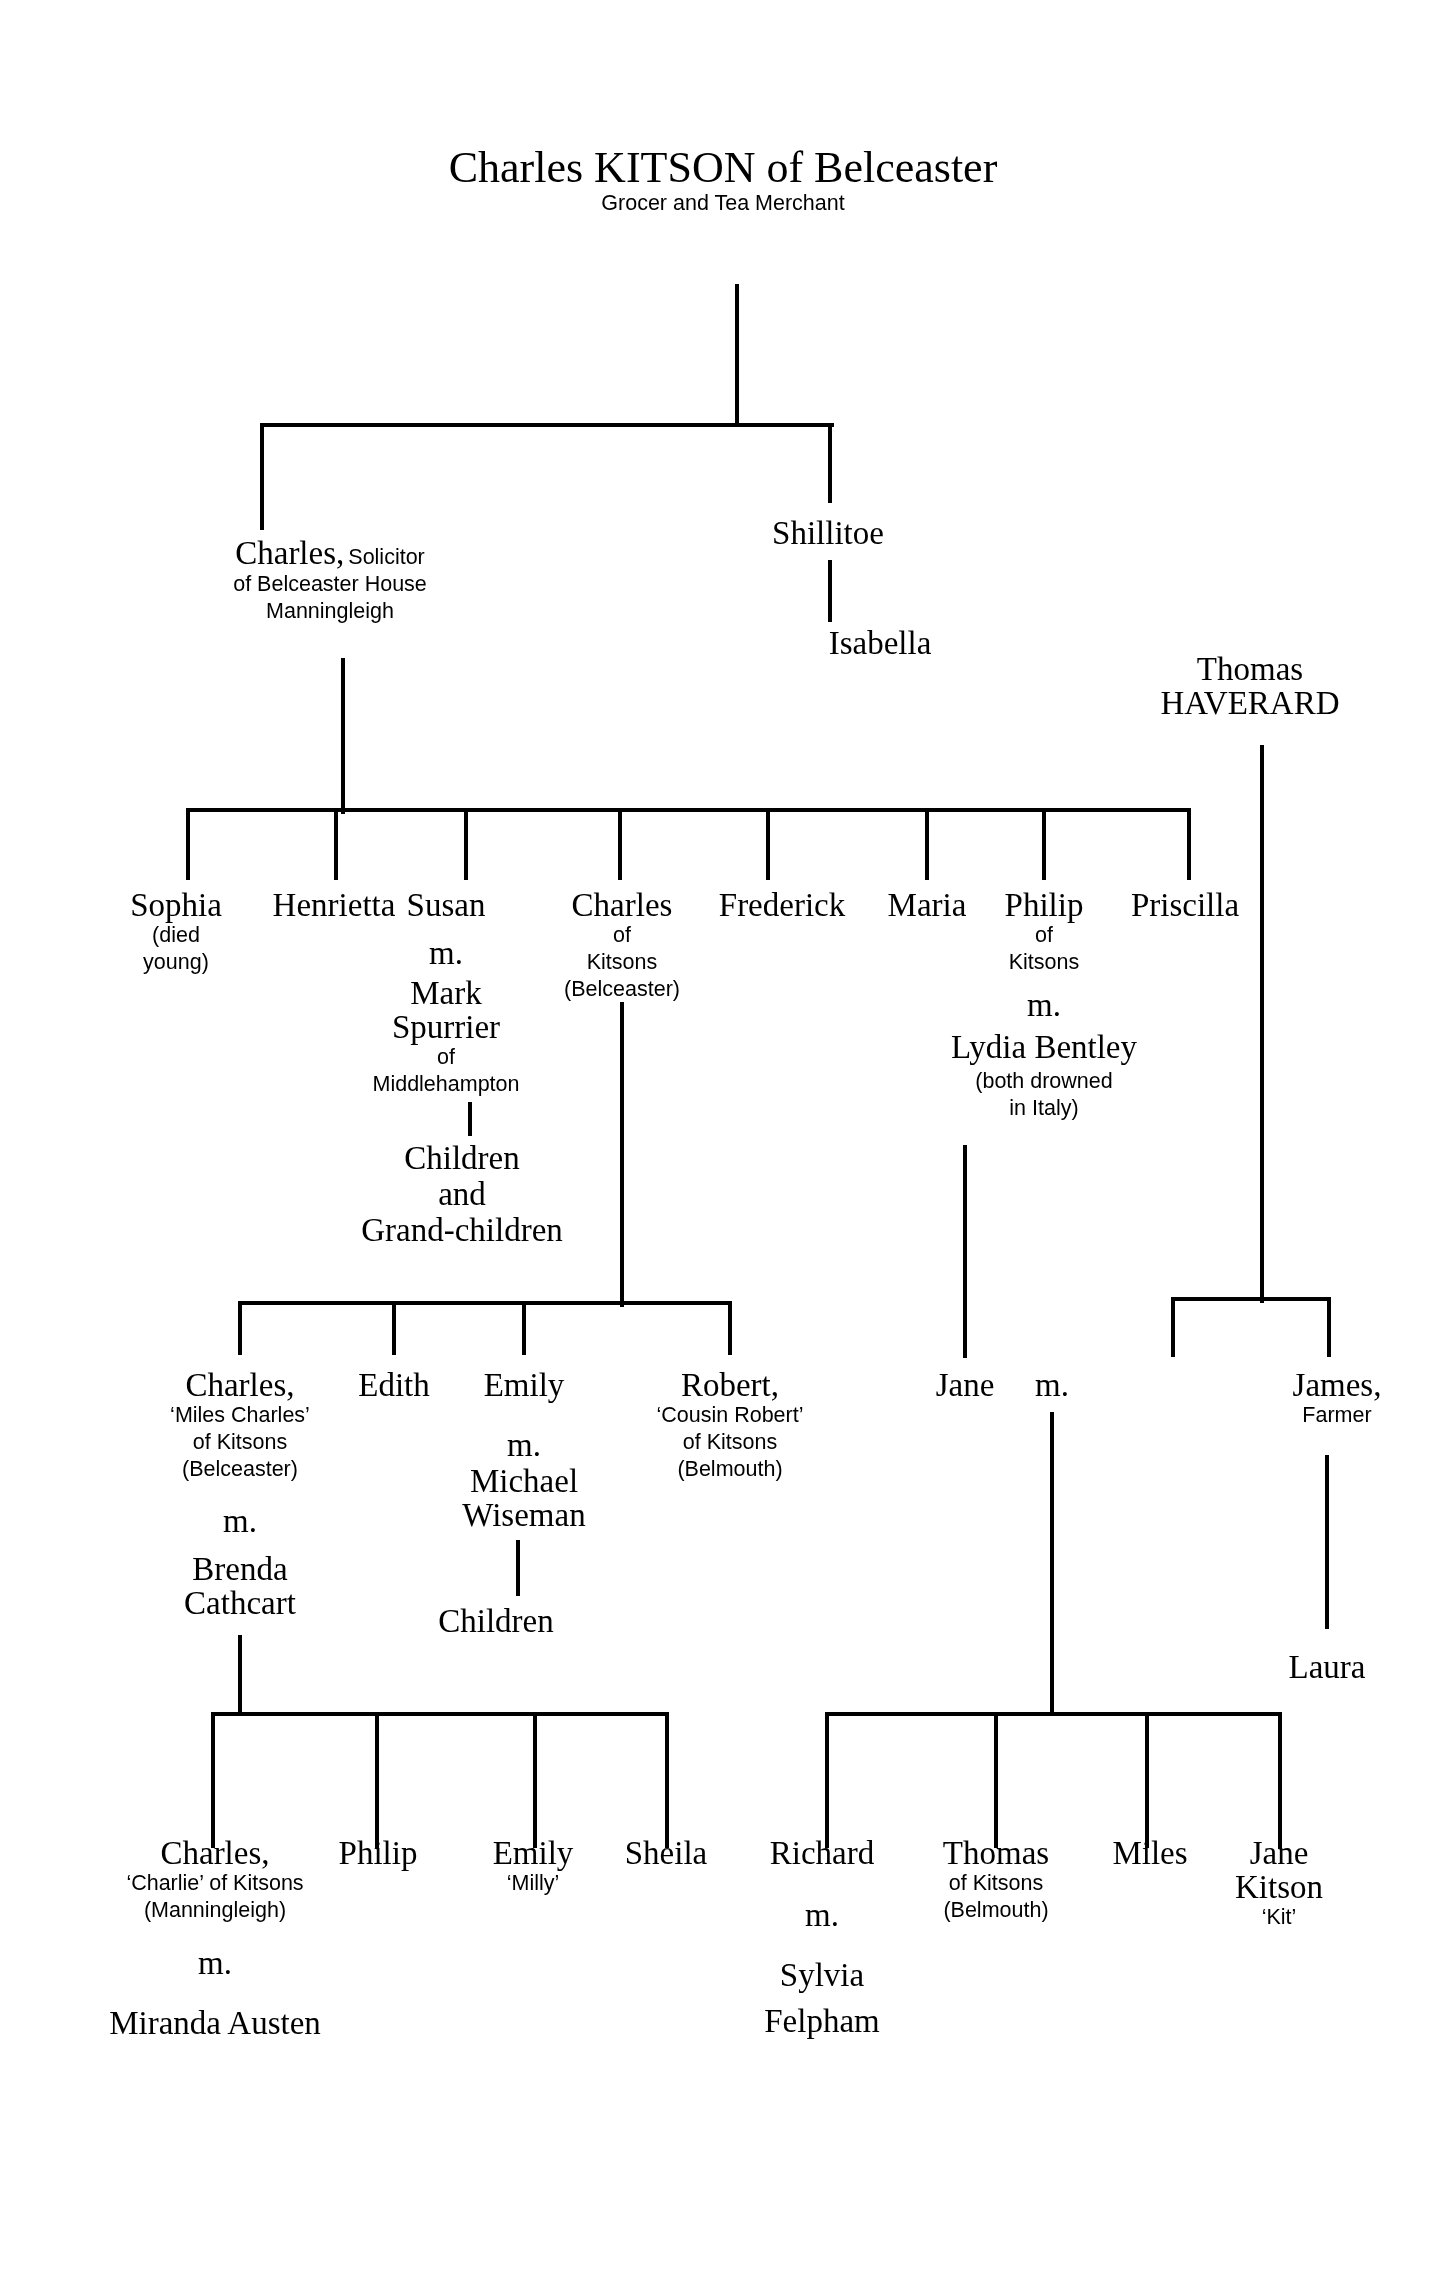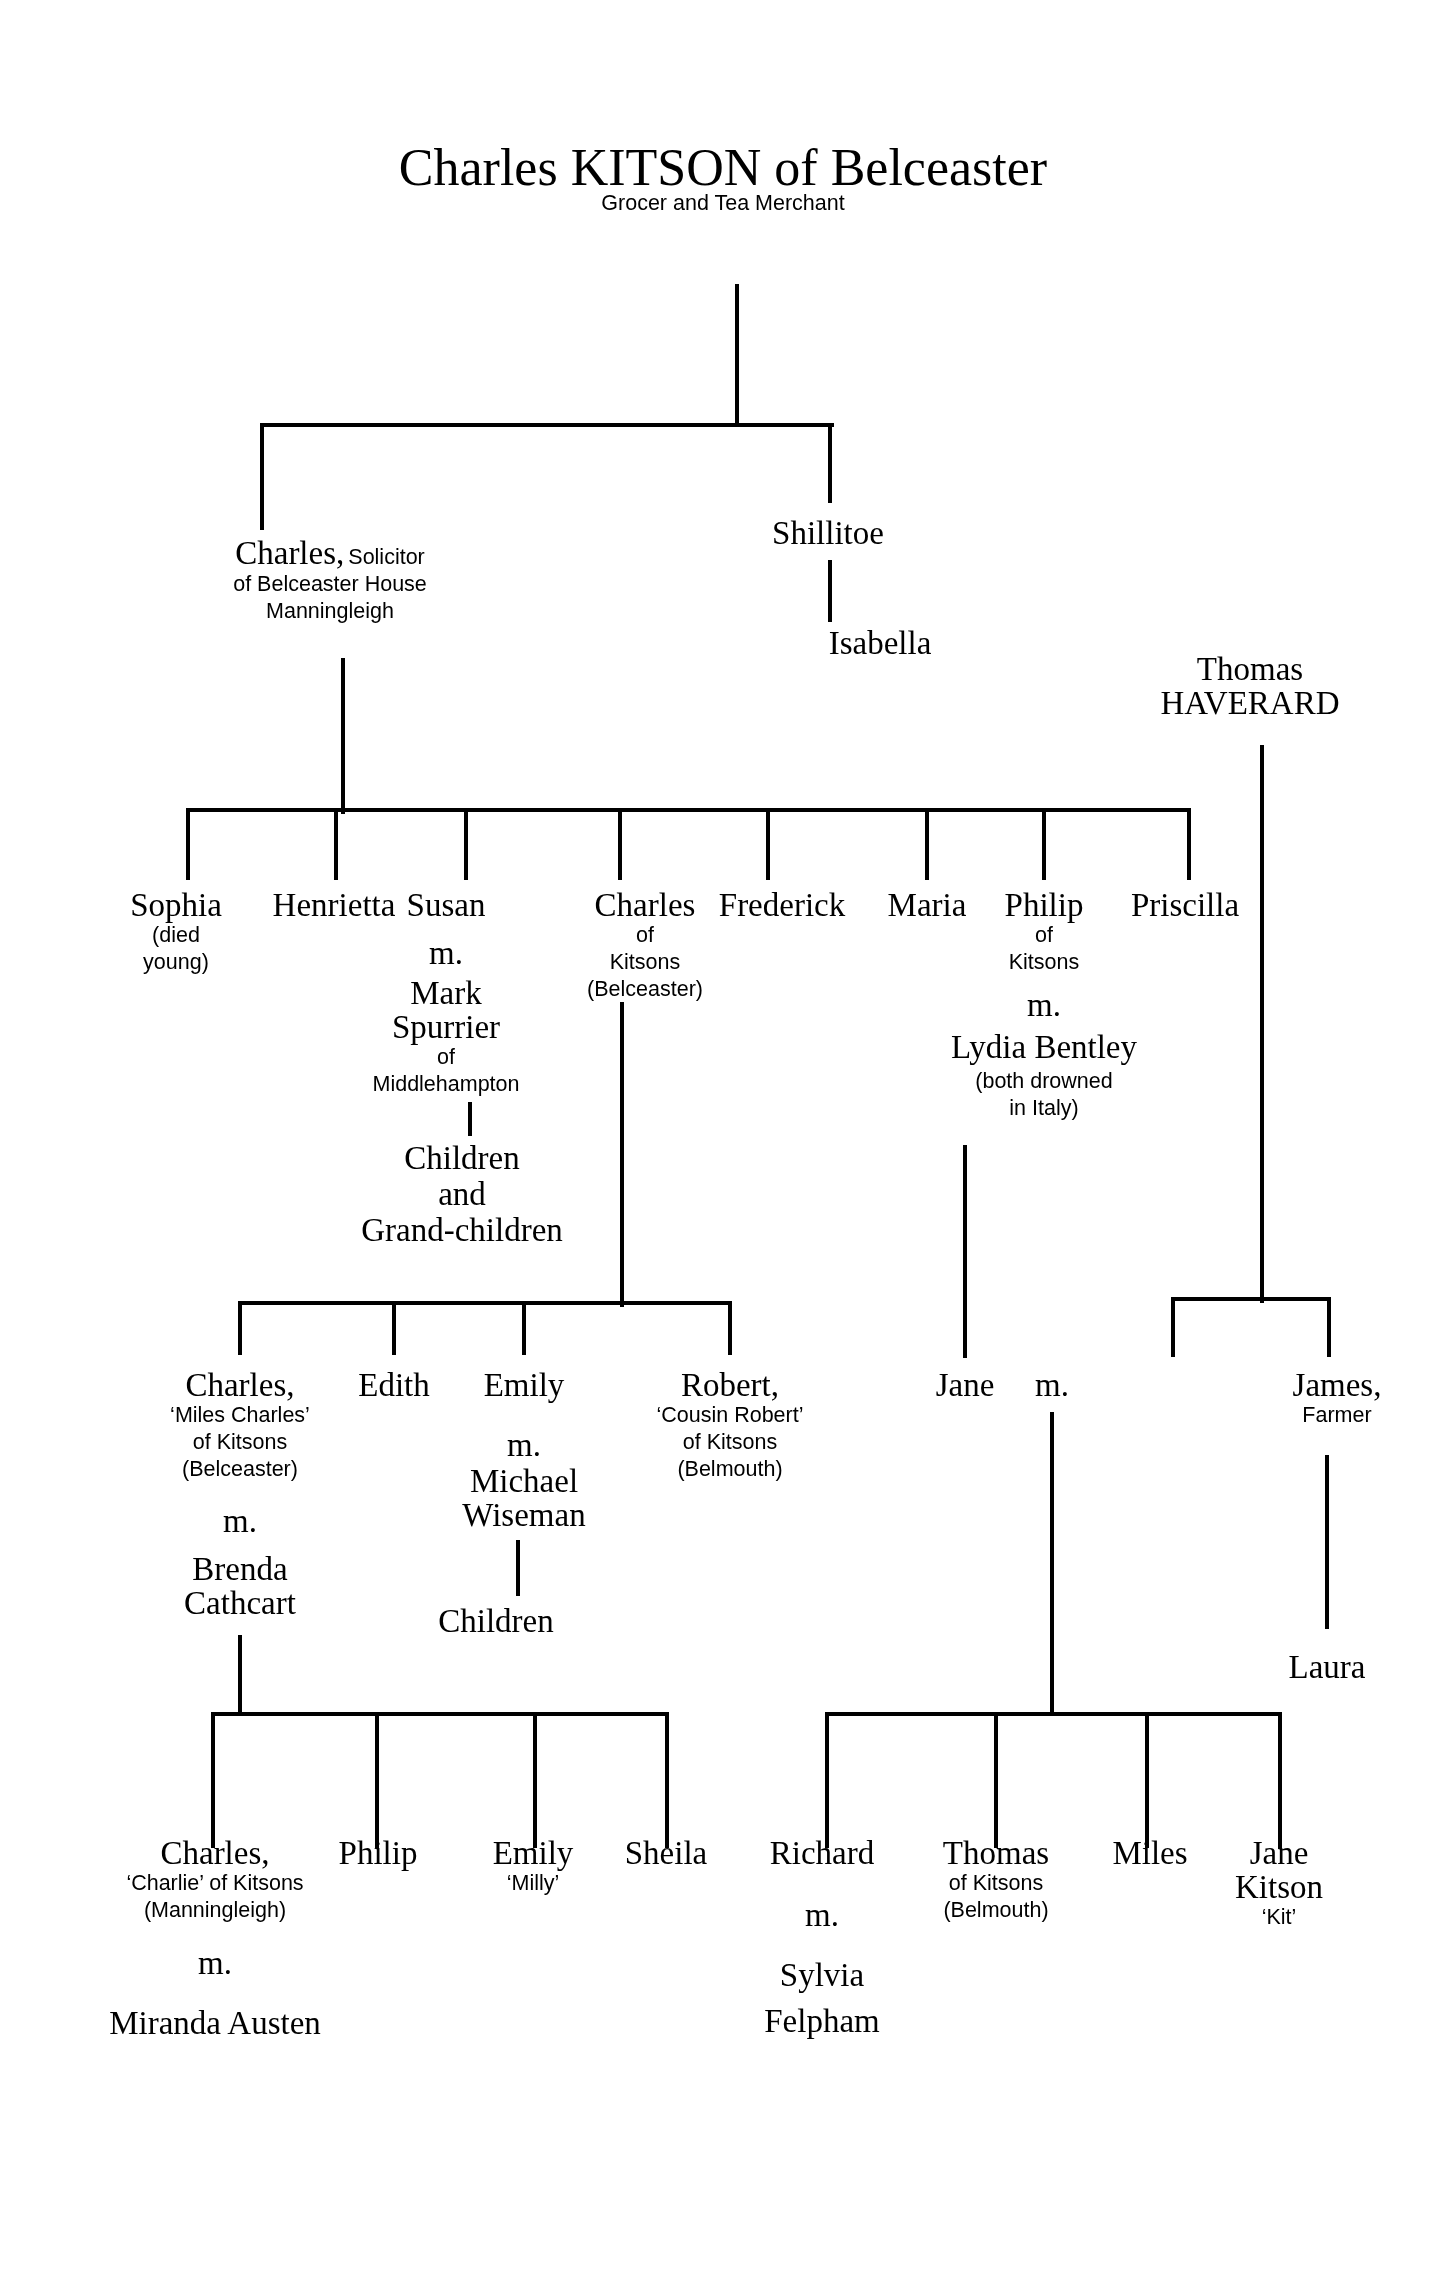--- a/index.html
+++ b/index.html
@@ -1,19 +1,19 @@
 <!DOCTYPE html>
 <html><head>
 <meta charset="utf-8">
 <style>
   html,body{margin:0;padding:0;background:#ffffff;}
   #tree{position:relative;width:1445px;height:2271px;background:#ffffff;color:#000;overflow:hidden;}
   .node{position:absolute;transform:translateX(-50%);text-align:center;white-space:nowrap;}
   .n{font-family:"Liberation Serif","DejaVu Serif",serif;font-size:33px;line-height:34px;}
-  .t{font-family:"Liberation Serif","DejaVu Serif",serif;font-size:52px;line-height:44px;}
+  .t{font-family:"Liberation Serif","DejaVu Serif",serif;font-size:44px;line-height:44px;}
   .s{font-family:"Liberation Sans","DejaVu Sans",sans-serif;font-size:21.5px;line-height:27px;}
   .vl,.hl{position:absolute;background:#000;}
   .vl{width:4px;}
   .hl{height:4px;}
 </style>
 </head>
 <body>
 
 <div id="tree">
 
@@ -101,21 +101,21 @@
     <div class="s">of</div>
     <div class="s">Middlehampton</div>
   </div>
 
   <div class="node" style="left:462px;top:1140px;">
     <div class="n" style="line-height:36px;">Children</div>
     <div class="n" style="line-height:36px;">and</div>
     <div class="n" style="line-height:36px;">Grand-children</div>
   </div>
 
-  <div class="node" style="left:645px;top:888px;text-align:center;">
+  <div class="node" style="left:622px;top:888px;text-align:center;">
     <div class="n">Charles</div>
     <div class="s">of</div>
     <div class="s">Kitsons</div>
     <div class="s">(Belceaster)</div>
   </div>
 
   <div class="node" style="left:782px;top:888px;">
     <div class="n">Frederick</div>
   </div>
 

